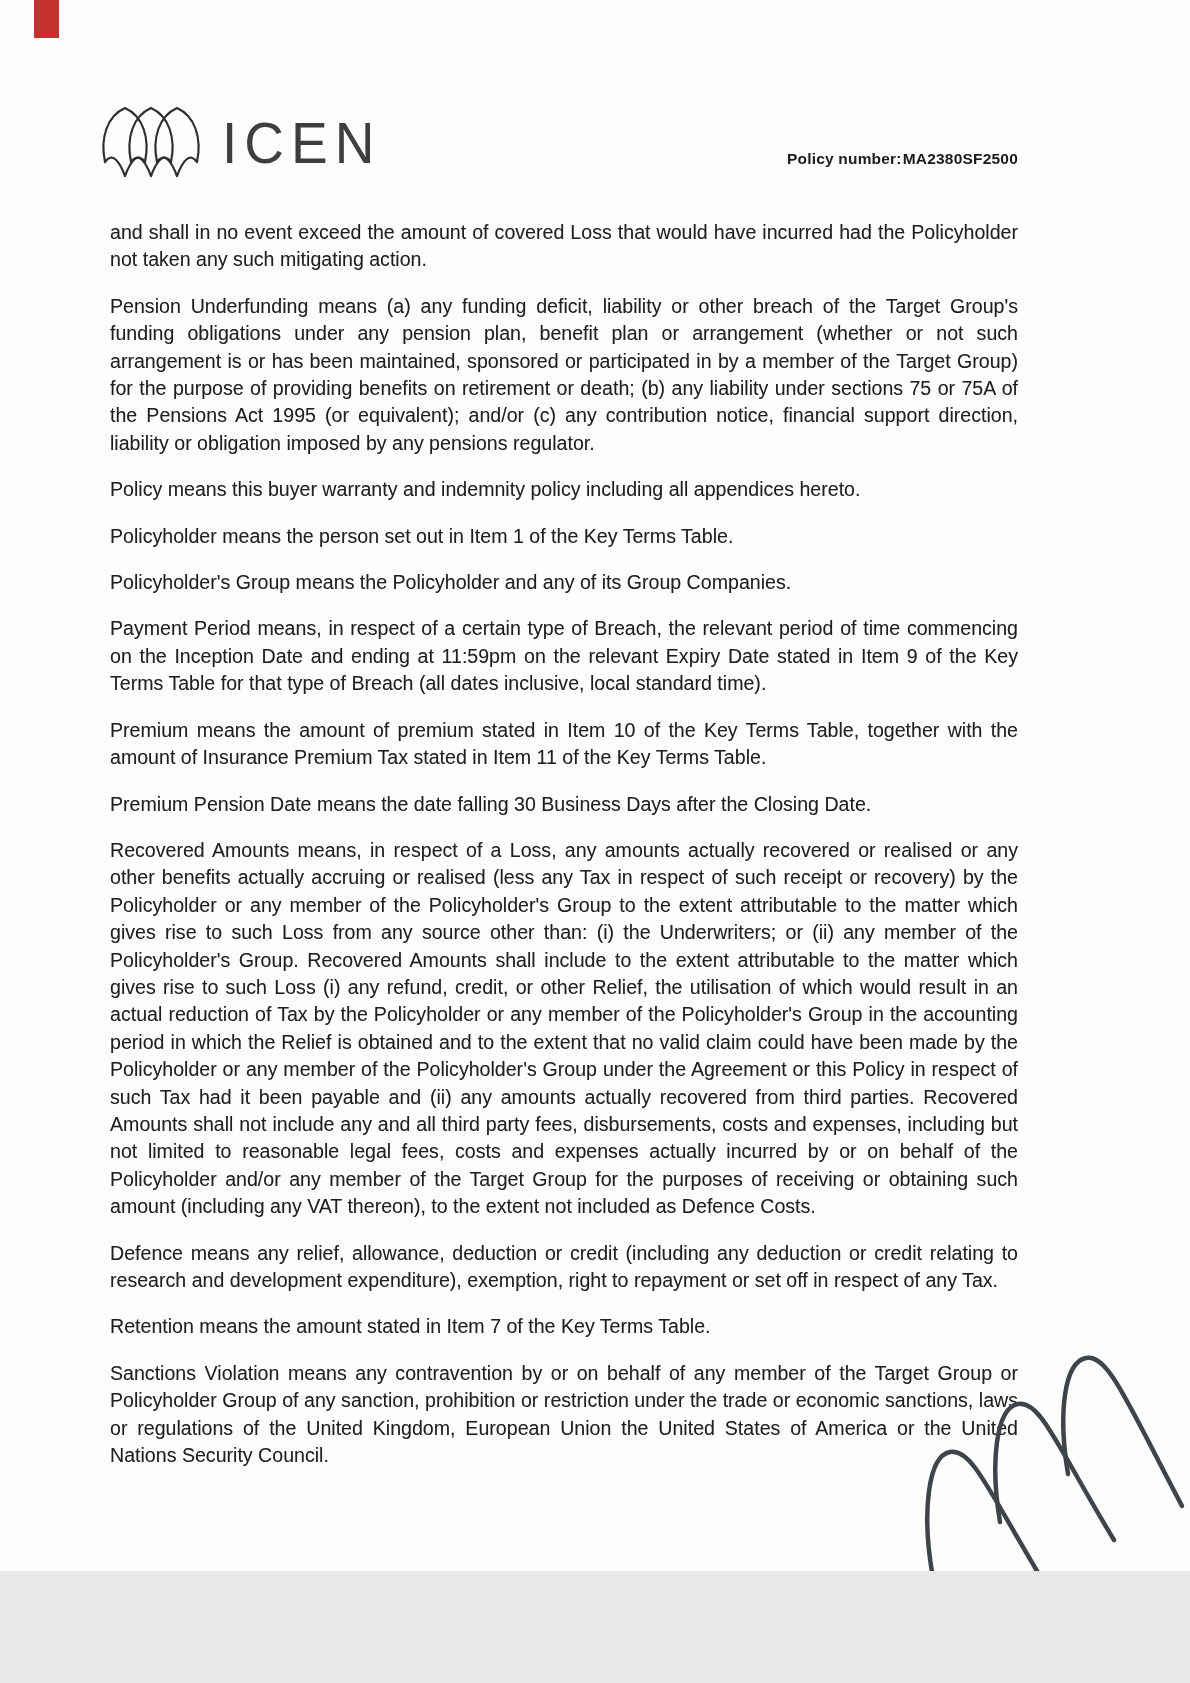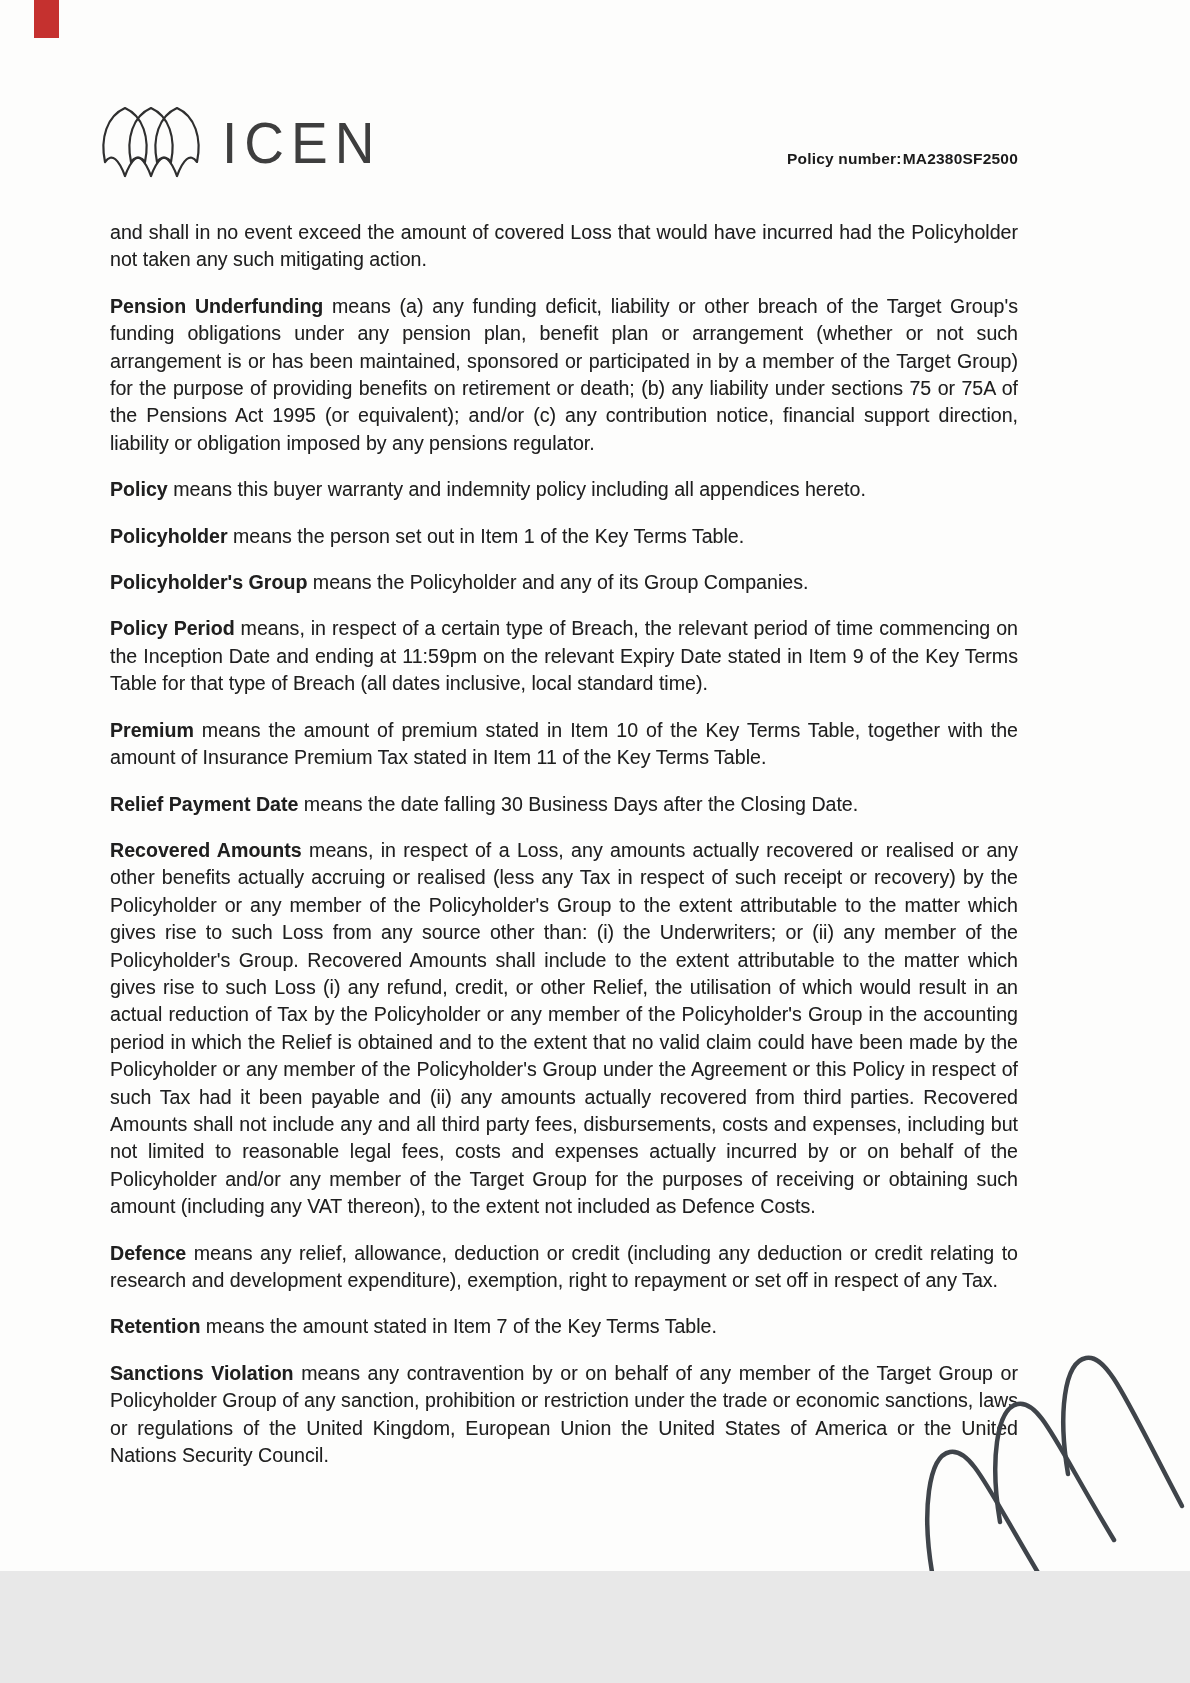--- a/index.html
+++ b/index.html
@@ -20,21 +20,21 @@
     position:absolute;top:150px;right:172px;
     font-size:15.5px;font-weight:bold;color:#1b1b1b;letter-spacing:0.2px;
   }
   .pn-label{margin-right:1px;}
   .doc{position:absolute;left:110px;top:207px;width:908px;}
   .para{
     margin:12px 0 19px 0;
     font-size:19.6px;line-height:27.4px;text-align:justify;
     color:#1f1f1f;text-shadow:0 0 0.4px rgba(0,0,0,0.25);
   }
-  .term{font-weight:bold;}
+  .term{font-weight:normal;}
   .sig{position:absolute;right:-6px;bottom:-8px;}
 </style>
 </head>
 <body>
 
 <div class="page">
 
   <div class="red-mark"></div>
 
   <header class="logo">
@@ -49,23 +49,23 @@
   <div class="policy-number">
     <span class="pn-label">Policy number:</span><span class="pn-value">MA2380SF2500</span>
   </div>
 
   <main class="doc">
     <p class="para"><strong class="term"></strong><span>and shall in no event exceed the amount of covered Loss that would have incurred had the Policyholder not taken any such mitigating action.</span></p>
     <p class="para"><strong class="term">Pension Underfunding</strong><span> means (a) any funding deficit, liability or other breach of the Target Group's funding obligations under any pension plan, benefit plan or arrangement (whether or not such arrangement is or has been maintained, sponsored or participated in by a member of the Target Group) for the purpose of providing benefits on retirement or death; (b) any liability under sections 75 or 75A of the Pensions Act 1995 (or equivalent); and/or (c) any contribution notice, financial support direction, liability or obligation imposed by any pensions regulator.</span></p>
     <p class="para"><strong class="term">Policy</strong><span> means this buyer warranty and indemnity policy including all appendices hereto.</span></p>
     <p class="para"><strong class="term">Policyholder</strong><span> means the person set out in Item 1 of the Key Terms Table.</span></p>
     <p class="para"><strong class="term">Policyholder's Group</strong><span> means the Policyholder and any of its Group Companies.</span></p>
-    <p class="para"><strong class="term">Policy Period</strong><span> means, in respect of a certain type of Breach, the relevant period of time commencing on the Inception Date and ending at 11:59pm on the relevant Expiry Date stated in Item 9 of the Key Terms Table for that type of Breach (all dates inclusive, local standard time).</span></p>
+    <p class="para"><strong class="term">Payment Period</strong><span> means, in respect of a certain type of Breach, the relevant period of time commencing on the Inception Date and ending at 11:59pm on the relevant Expiry Date stated in Item 9 of the Key Terms Table for that type of Breach (all dates inclusive, local standard time).</span></p>
     <p class="para"><strong class="term">Premium</strong><span> means the amount of premium stated in Item 10 of the Key Terms Table, together with the amount of Insurance Premium Tax stated in Item 11 of the Key Terms Table.</span></p>
-    <p class="para"><strong class="term">Relief Payment Date</strong><span> means the date falling 30 Business Days after the Closing Date.</span></p>
+    <p class="para"><strong class="term">Premium Pension Date</strong><span> means the date falling 30 Business Days after the Closing Date.</span></p>
     <p class="para"><strong class="term">Recovered Amounts</strong><span> means, in respect of a Loss, any amounts actually recovered or realised or any other benefits actually accruing or realised (less any Tax in respect of such receipt or recovery) by the Policyholder or any member of the Policyholder's Group to the extent attributable to the matter which gives rise to such Loss from any source other than: (i) the Underwriters; or (ii) any member of the Policyholder's Group. Recovered Amounts shall include to the extent attributable to the matter which gives rise to such Loss (i) any refund, credit, or other Relief, the utilisation of which would result in an actual reduction of Tax by the Policyholder or any member of the Policyholder's Group in the accounting period in which the Relief is obtained and to the extent that no valid claim could have been made by the Policyholder or any member of the Policyholder's Group under the Agreement or this Policy in respect of such Tax had it been payable and (ii) any amounts actually recovered from third parties. Recovered Amounts shall not include any and all third party fees, disbursements, costs and expenses, including but not limited to reasonable legal fees, costs and expenses actually incurred by or on behalf of the Policyholder and/or any member of the Target Group for the purposes of receiving or obtaining such amount (including any VAT thereon), to the extent not included as Defence Costs.</span></p>
     <p class="para"><strong class="term">Defence</strong><span> means any relief, allowance, deduction or credit (including any deduction or credit relating to research and development expenditure), exemption, right to repayment or set off in respect of any Tax.</span></p>
     <p class="para"><strong class="term">Retention</strong><span> means the amount stated in Item 7 of the Key Terms Table.</span></p>
     <p class="para"><strong class="term">Sanctions Violation</strong><span> means any contravention by or on behalf of any member of the Target Group or Policyholder Group of any sanction, prohibition or restriction under the trade or economic sanctions, laws or regulations of the United Kingdom, European Union the United States of America or the United Nations Security Council.</span></p>
   </main>
 
   <svg class="sig" width="280" height="225" viewBox="0 0 280 225" fill="none" stroke="#3f444a" stroke-width="4.5" stroke-linecap="round">
     <path d="M16,218 C6,158 12,102 34,98 C56,94 72,136 130,232"></path>
     <path d="M84,168 C74,108 80,54 102,50 C124,46 140,90 198,186"></path>
     <path d="M152,120 C142,60 148,8 170,4 C192,0 210,46 266,152"></path>

